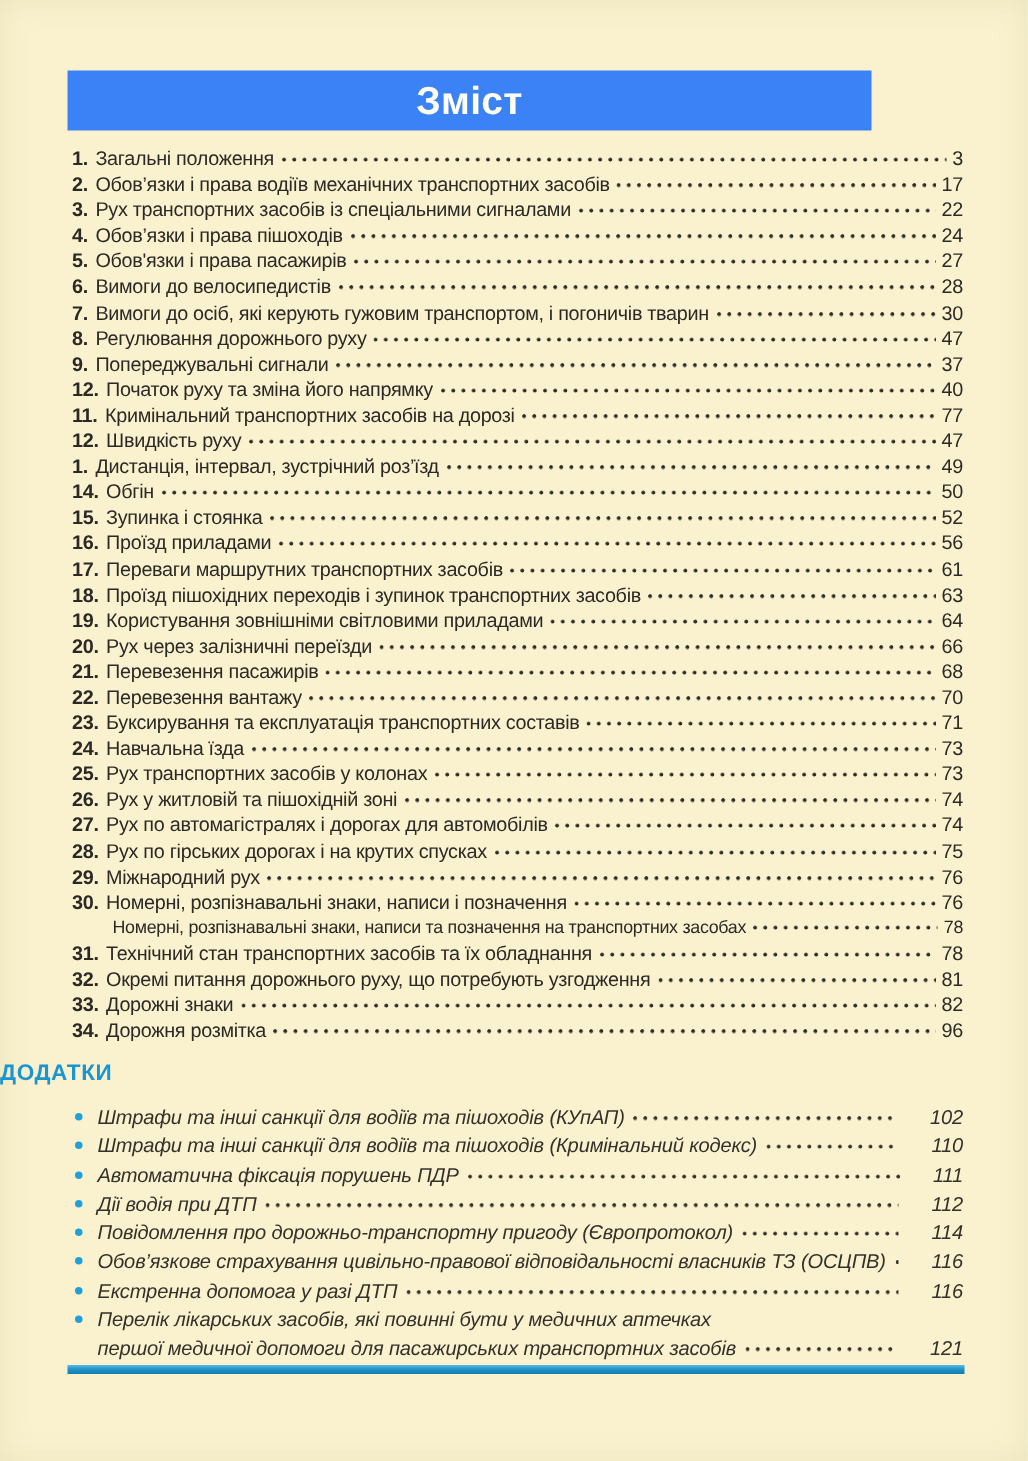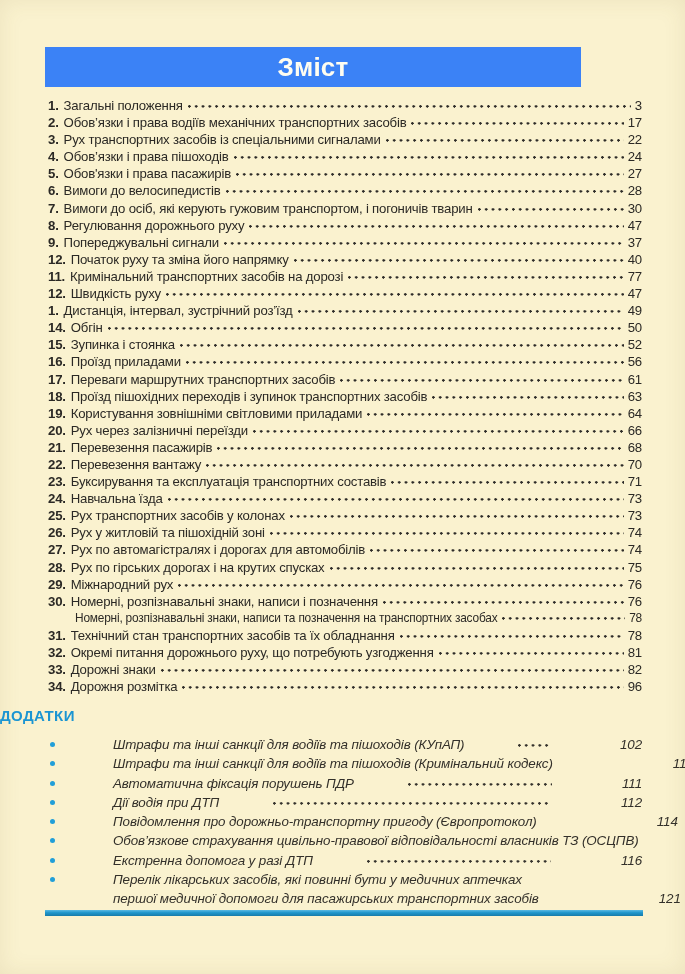--- a/index.html
+++ b/index.html
@@ -47,21 +47,20 @@
     font-size:15px; font-weight:bold; letter-spacing:0.4px;
   }
   .appendix {
     position:absolute; left:48px; top:735px; width:594px;
     font-style:italic; font-size:13.4px; letter-spacing:-0.1px; color:#33302a;
   }
   .app-row {
     display:flex; align-items:baseline;
     height:19.3px; line-height:19.3px;
     white-space:nowrap;
-    gap:48px;
   }
   .bullet {
     flex:none; align-self:flex-start;
     width:5px; height:5px; border-radius:50%;
     background:#219fd8; margin:7px 10px 0 2px;
   }
   .app-row[data-variant="cont"] .bullet { visibility:hidden; }
   .app-row[data-variant="nodots"] .dots::after { display:none; }
   .app-row .dots::after { left:6px; right:6px; background-image: radial-gradient(circle at 1.4px 1.4px, #35322c 1.05px, rgba(0,0,0,0) 1.5px); }
   .app-row .pg { margin-left:16px; }

